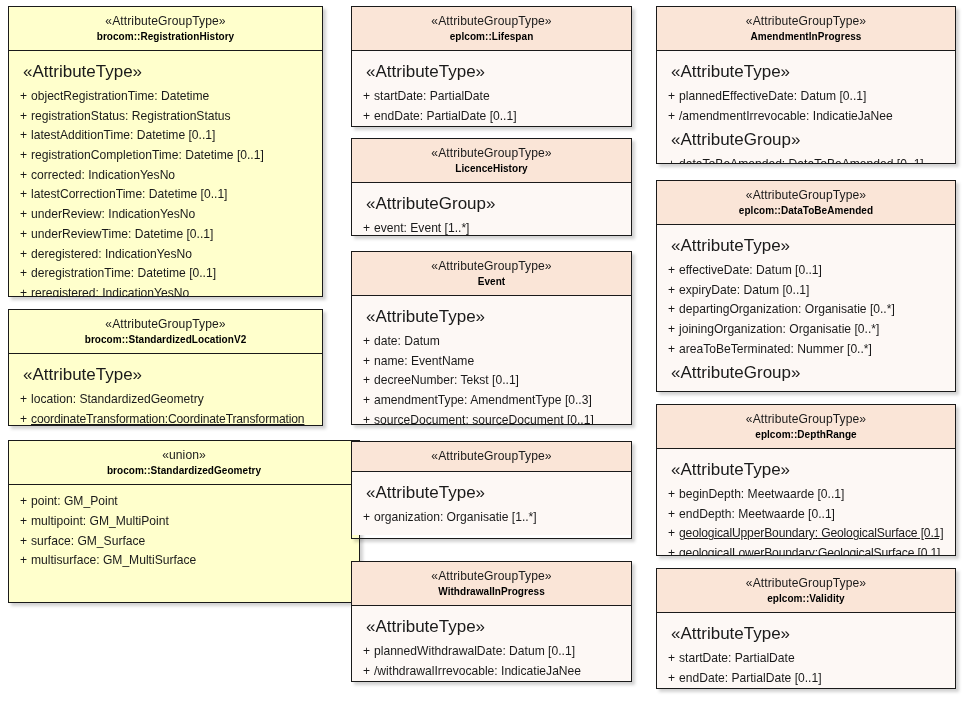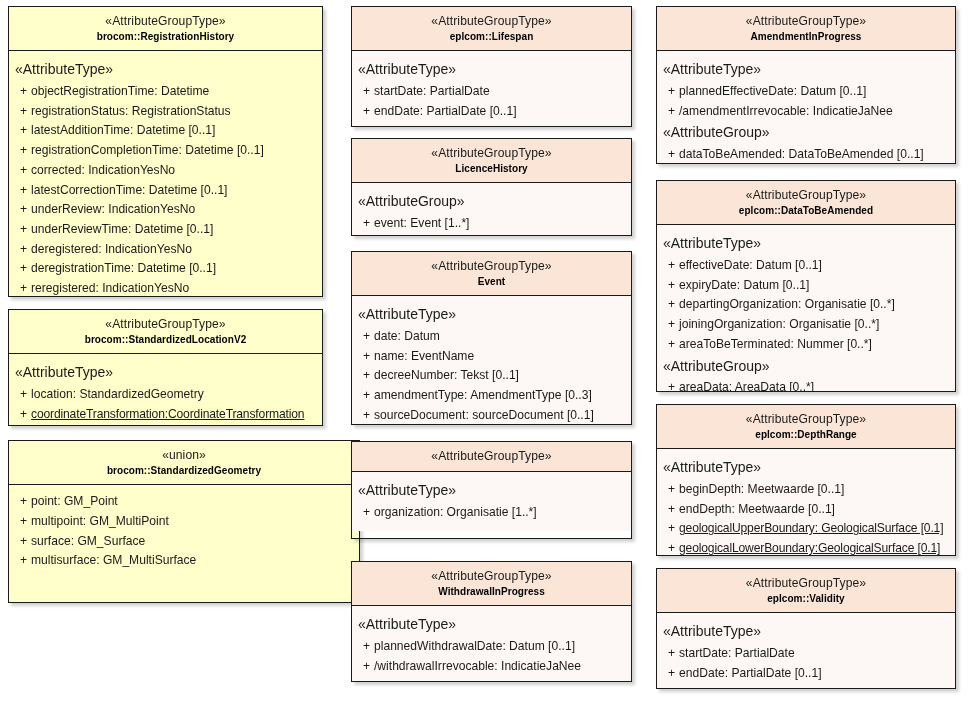--- a/index.html
+++ b/index.html
@@ -50,23 +50,23 @@
     font-size: 10px;
     font-weight: bold;
     color: #000000;
     display: block;
     letter-spacing: 0.05px;
   }
   .body {
     padding: 7px 0 8px 0;
   }
   .group-label {
-    font-size: 14px;
-    color: #1a1a1a;
-    padding: 0 0 1px 6px;
+    font-size: 17px;
+    color: #1a1a1a;
+    padding: 0 0 1px 14px;
     line-height: 1.62;
     white-space: nowrap;
   }
   .attr-row {
     display: flex;
     font-size: 12.1px;
     color: #1a1a1a;
     line-height: 1.63;
     white-space: nowrap;
   }

